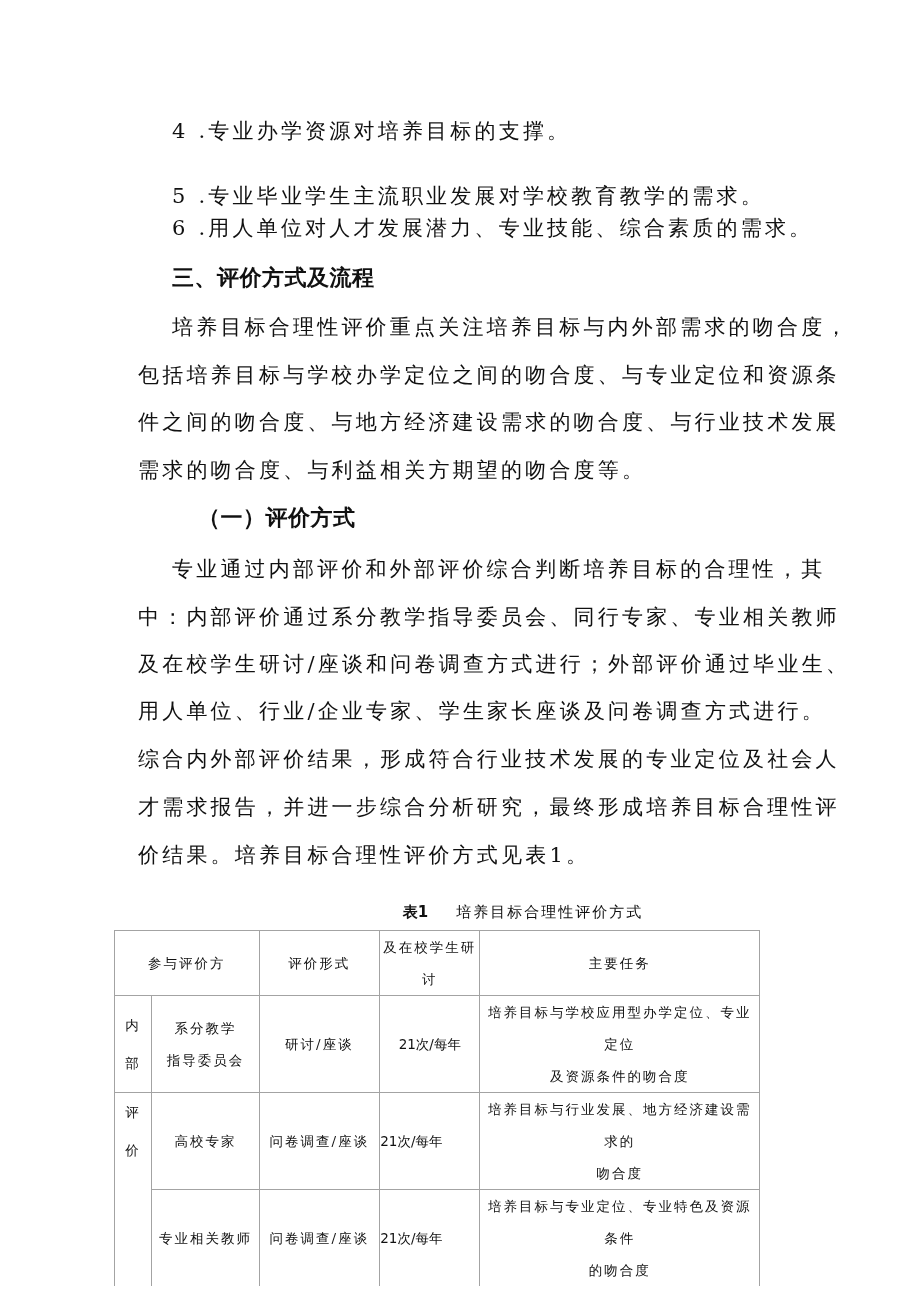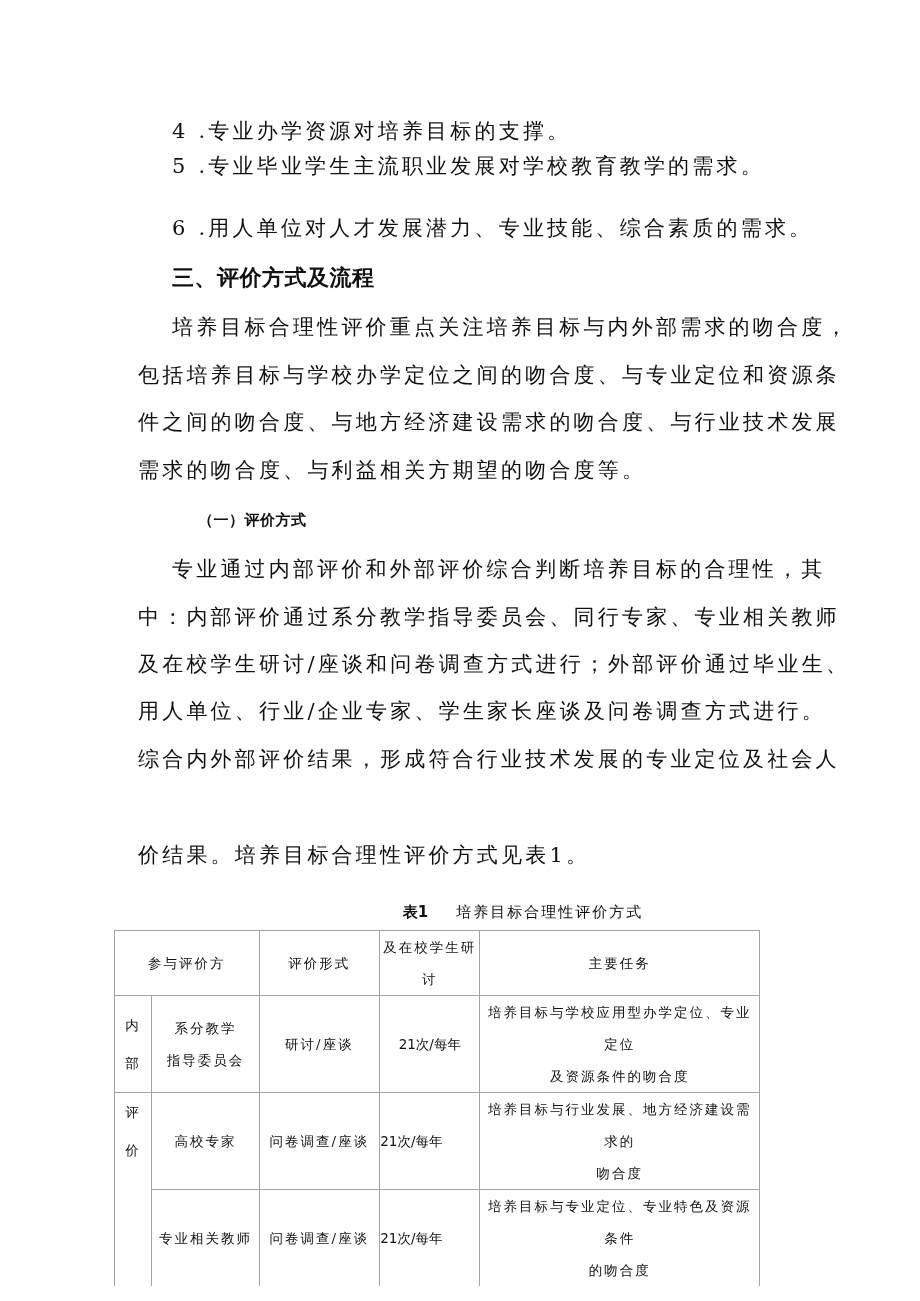--- a/index.html
+++ b/index.html
@@ -2,21 +2,21 @@
 <html><head>
 <meta charset="utf-8">
 <style>
   html, body { margin: 0; padding: 0; background: #ffffff; }
   body { width: 920px; height: 1301px; position: relative; overflow: hidden;
          font-family: "DejaVu Serif", "Liberation Serif", serif; color: #111; }
   .page { position: absolute; left: 0; top: 0; width: 760px; height: 1301px; }
   .line { position: absolute; font-size: 21px; line-height: 28px; white-space: nowrap; letter-spacing: 3.2px; }
   .list { left: 172px; }
   .h2 { left: 172px; font-family: "DejaVu Sans", "Liberation Sans", sans-serif; font-weight: bold; font-size: 22px; letter-spacing: 0.5px; }
-  .h3 { left: 198px; font-family: Liberation Sans, sans-serif; font-weight: bold; font-size: 15px; letter-spacing: 0.5px; }
+  .h3 { left: 198px; font-family: Liberation Mono, monospace; font-weight: bold; font-size: 22px; letter-spacing: 0.5px; }
   .para { left: 138px; width: 672px; text-align: justify; text-align-last: justify; }
   .para.indent { left: 172px; width: 638px; }
   .para.last { text-align-last: left; }
   .caption { position: absolute; top: 903px; left: 15px; width: 920px; text-align: center; font-size: 15px; letter-spacing: 2px; padding-left: 48px; }
   .caption .num { font-family: "DejaVu Sans", "Liberation Sans", sans-serif; font-weight: bold; margin-right: 28px; letter-spacing: 0; }
   table.t { position: absolute; left: 114px; top: 930px; border-collapse: collapse; font-size: 13.5px; letter-spacing: 2px; }
   table.t td { border: 1px solid #a3a3a3; text-align: center; vertical-align: middle; padding: 0; line-height: 32px; }
   table.t tr.hdr td { height: 35px; }
   table.t tr.r td { height: 70px; }
   .cyc { font-family: "DejaVu Sans", "Liberation Sans", sans-serif; letter-spacing: 0; }
@@ -24,37 +24,38 @@
   .vert span { display: block; line-height: 38px; }
   .task { padding: 0 4px !important; }
   .openbottom td { border-bottom: none !important; }
 </style>
 </head>
 <body>
 
 <div class="page">
 
   <div class="line list" style="top:117px">4 .专业办学资源对培养目标的支撑。</div>
-  <div class="line list" style="top:152px">5 .专业毕业学生主流职业发展对学校教育教学的需求。</div>
+  <div class="line list" style="top:182px">5 .专业毕业学生主流职业发展对学校教育教学的需求。</div>
   <div class="line list" style="top:214px">6 .用人单位对人才发展潜力、专业技能、综合素质的需求。</div>
 
   <div class="line h2" style="top:264px">三、评价方式及流程</div>
 
   <div class="line para indent" style="top:313px">培养目标合理性评价重点关注培养目标与内外部需求的吻合度，</div>
   <div class="line para" style="top:361px">包括培养目标与学校办学定位之间的吻合度、与专业定位和资源条</div>
   <div class="line para" style="top:408px">件之间的吻合度、与地方经济建设需求的吻合度、与行业技术发展</div>
   <div class="line para last" style="top:456px">需求的吻合度、与利益相关方期望的吻合度等。</div>
 
   <div class="line h3" style="top:506px">（一）评价方式</div>
 
   <div class="line para indent" style="top:555px">专业通过内部评价和外部评价综合判断培养目标的合理性，其</div>
   <div class="line para" style="top:603px">中：内部评价通过系分教学指导委员会、同行专家、专业相关教师</div>
   <div class="line para" style="top:650px">及在校学生研讨/座谈和问卷调查方式进行；外部评价通过毕业生、</div>
   <div class="line para last" style="top:697px">用人单位、行业/企业专家、学生家长座谈及问卷调查方式进行。</div>
   <div class="line para" style="top:745px">综合内外部评价结果，形成符合行业技术发展的专业定位及社会人</div>
+  <div class="line para" style="top:793px">才需求报告，并进一步综合分析研究，最终形成培养目标合理性评</div>
   <div class="line para last" style="top:841px">价结果。培养目标合理性评价方式见表1。</div>
 
   <div class="caption">
     <span class="num">表1</span><span>培养目标合理性评价方式</span>
   </div>
 
   <table class="t">
     <colgroup>
       <col style="width:39px">
         <col style="width:115px">

